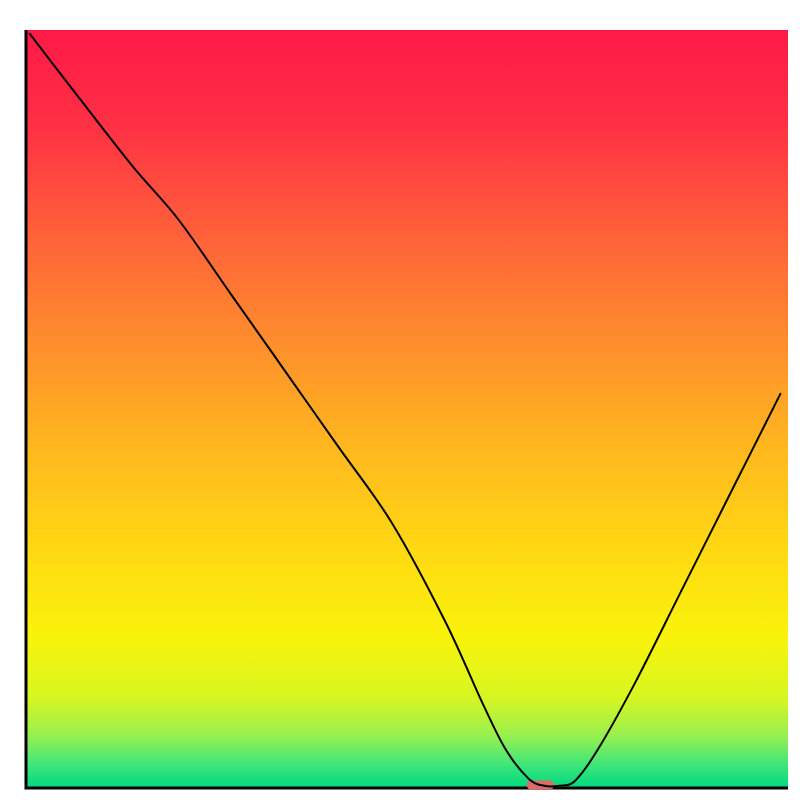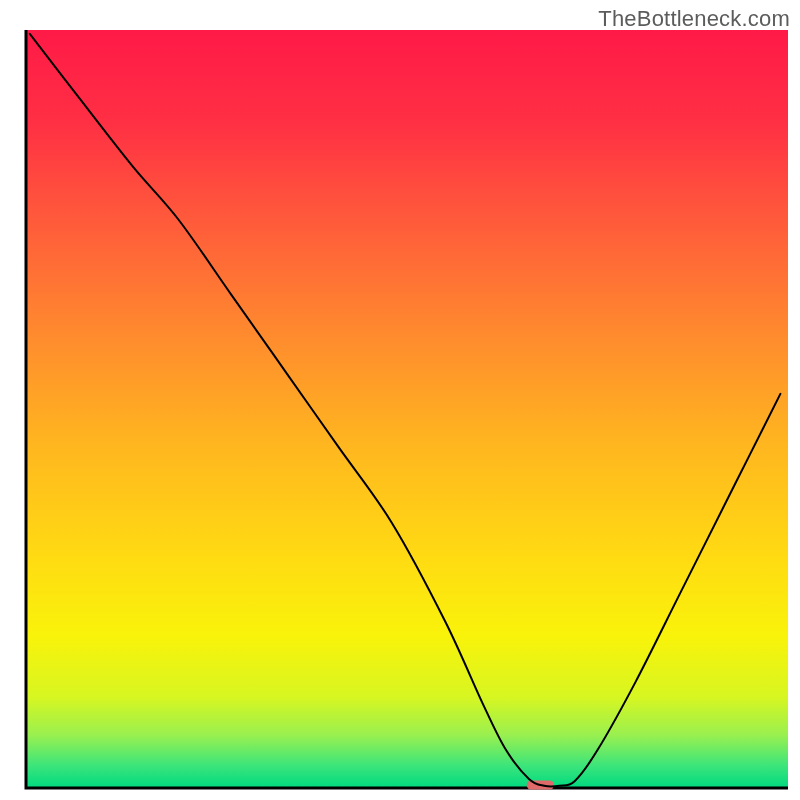--- a/index.html
+++ b/index.html
@@ -26,21 +26,20 @@
     z-index: 10;
   }
   svg {
     display: block;
   }
 </style>
 </head>
 <body>
 
 <div class="chart-wrap">
-  <div class="watermark">TheBottleneck.com</div>
 
   <svg id="chart-svg" width="800" height="800" viewBox="0 0 800 800" xmlns="http://www.w3.org/2000/svg">
     <defs>
       <linearGradient id="bgGrad" x1="0" y1="0" x2="0" y2="1">
           <stop offset="0%" stop-color="#ff1a47"></stop>
           <stop offset="12%" stop-color="#ff2f44"></stop>
           <stop offset="25%" stop-color="#ff5a3b"></stop>
           <stop offset="40%" stop-color="#ff8a2e"></stop>
           <stop offset="55.00000000000001%" stop-color="#ffb71f"></stop>
           <stop offset="70%" stop-color="#ffdc12"></stop>

